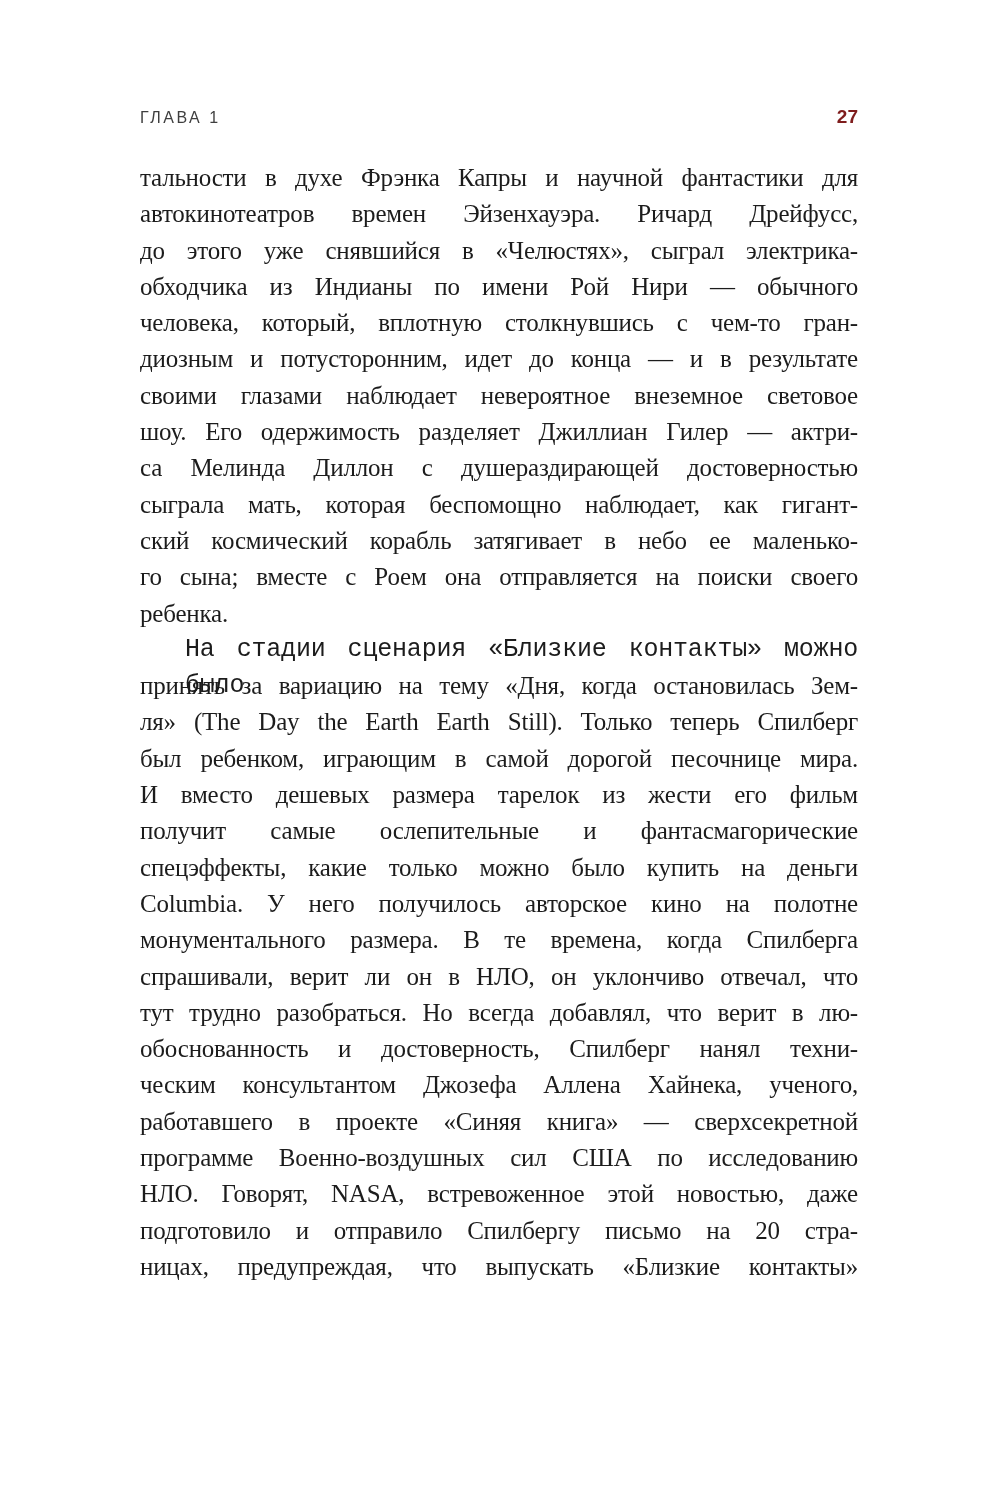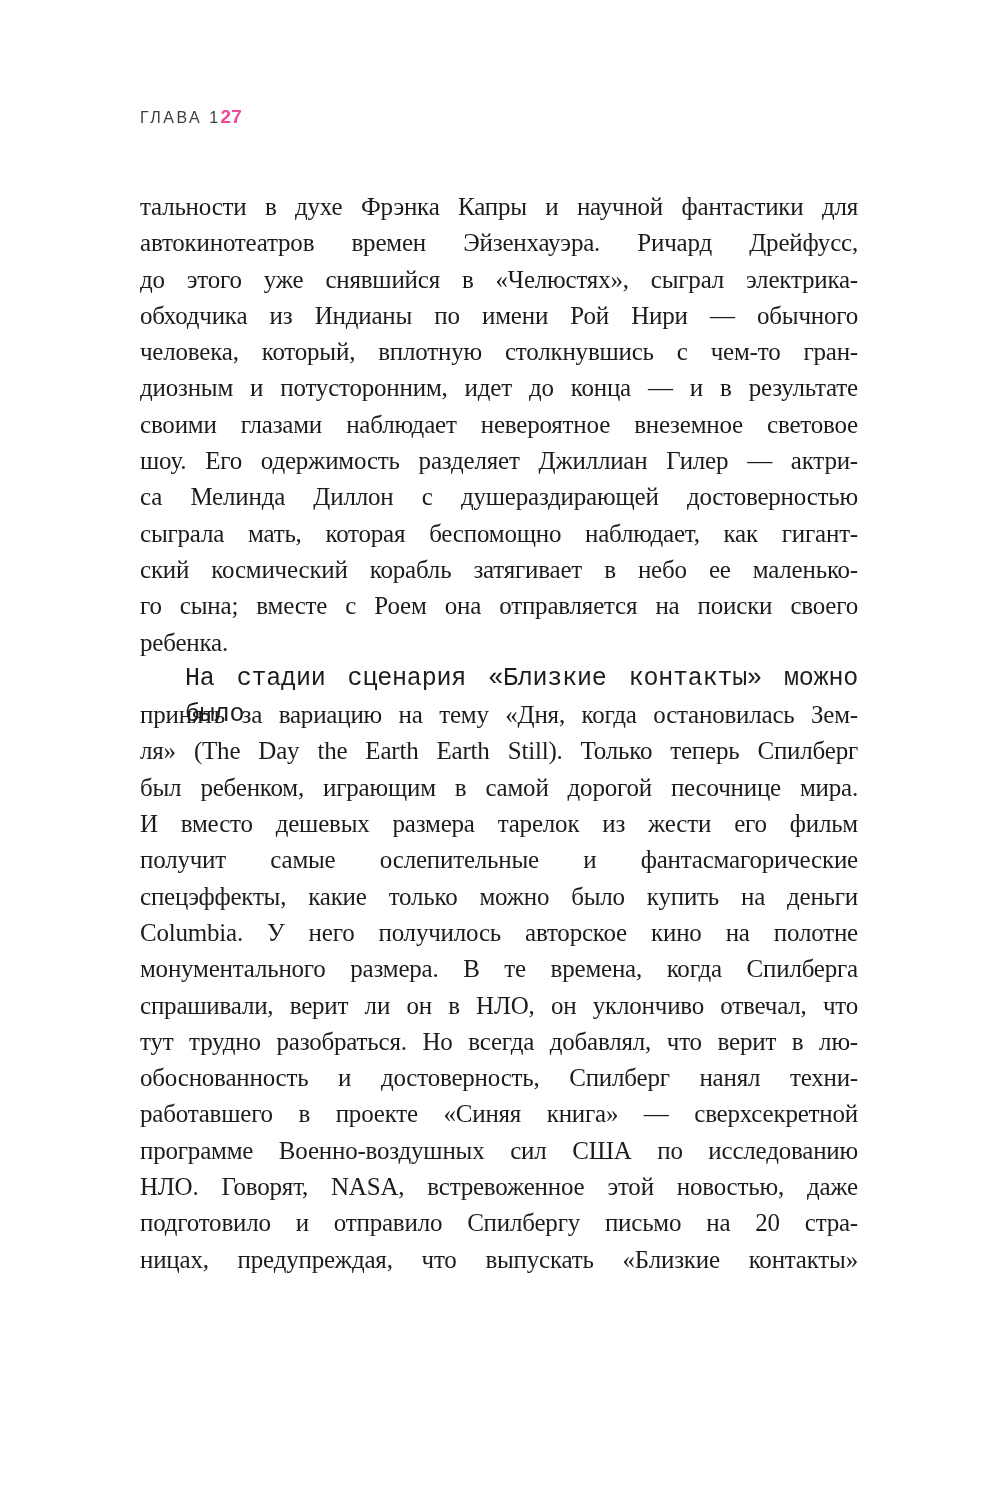--- a/index.html
+++ b/index.html
@@ -12,37 +12,38 @@
     width: 1000px;
     height: 1507px;
     background: var(--page-bg, #ffffff);
     box-sizing: border-box;
     padding: 106px 142px 0 140px;
     font-family: "Liberation Serif", serif;
     overflow: hidden;
   }
   .running-head {
     display: flex;
+    justify-content: space-between;
     align-items: baseline;
     height: 22px;
   }
   .chapter-label {
     font-family: "Liberation Sans", sans-serif;
     font-size: 16px;
     letter-spacing: 2.5px;
     color: var(--header-color, #3f3f3f);
   }
   .page-number {
     font-family: "Liberation Sans", sans-serif;
     font-size: 19px;
     font-weight: bold;
-    color: #ec4899;
+    color: #7f1d1d;
   }
   .body-text {
-    margin-top: 61px;
+    margin-top: 32px;
     color: var(--text-color, #1c1c1c);
   }
   .paragraph {
     margin: 0;
     padding: 0;
   }
   .text-line {
     display: block;
     height: 36.3px;
     line-height: 36.3px;
@@ -90,20 +91,21 @@
         <span class="text-line">ля» (The Day the Earth Earth Still). Только теперь Спилберг</span>
         <span class="text-line">был ребенком, играющим в самой дорогой песочнице мира.</span>
         <span class="text-line">И вместо дешевых размера тарелок из жести его фильм</span>
         <span class="text-line">получит самые ослепительные и фантасмагорические</span>
         <span class="text-line">спецэффекты, какие только можно было купить на деньги</span>
         <span class="text-line">Columbia. У него получилось авторское кино на полотне</span>
         <span class="text-line">монументального размера. В те времена, когда Спилберга</span>
         <span class="text-line">спрашивали, верит ли он в НЛО, он уклончиво отвечал, что</span>
         <span class="text-line">тут трудно разобраться. Но всегда добавлял, что верит в лю-</span>
         <span class="text-line">обоснованность и достоверность, Спилберг нанял техни-</span>
+        <span class="text-line">ческим консультантом Джозефа Аллена Хайнека, ученого,</span>
         <span class="text-line">работавшего в проекте «Синяя книга» — сверхсекретной</span>
         <span class="text-line">программе Военно-воздушных сил США по исследованию</span>
         <span class="text-line">НЛО. Говорят, NASA, встревоженное этой новостью, даже</span>
         <span class="text-line">подготовило и отправило Спилбергу письмо на 20 стра-</span>
         <span class="text-line">ницах, предупреждая, что выпускать «Близкие контакты»</span>
       </p>
     </div>
 </div>
 
 </body></html>

